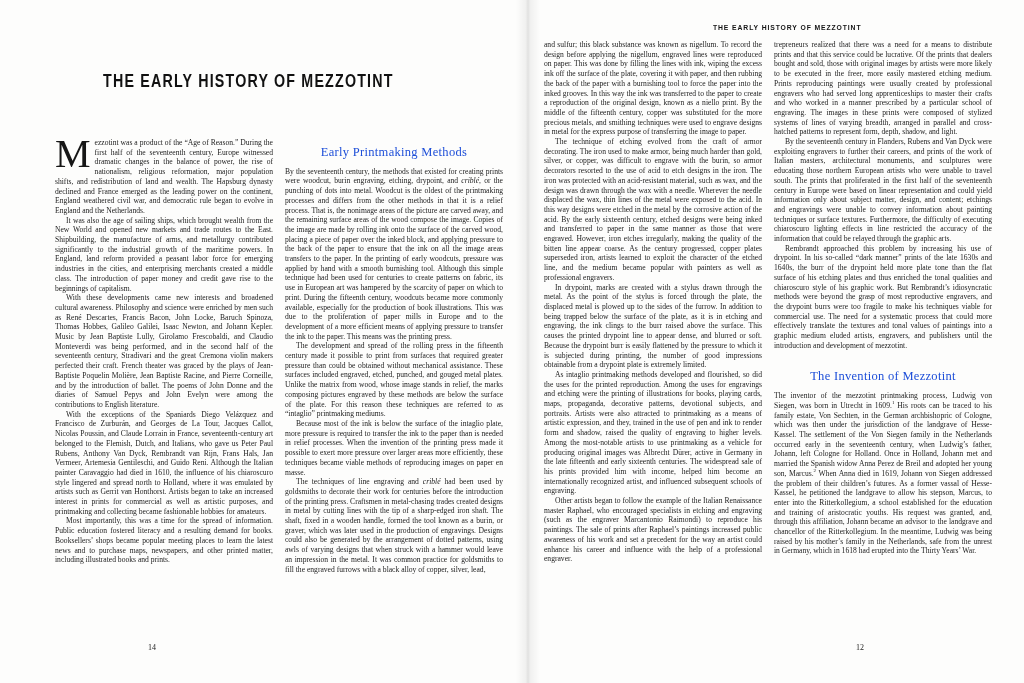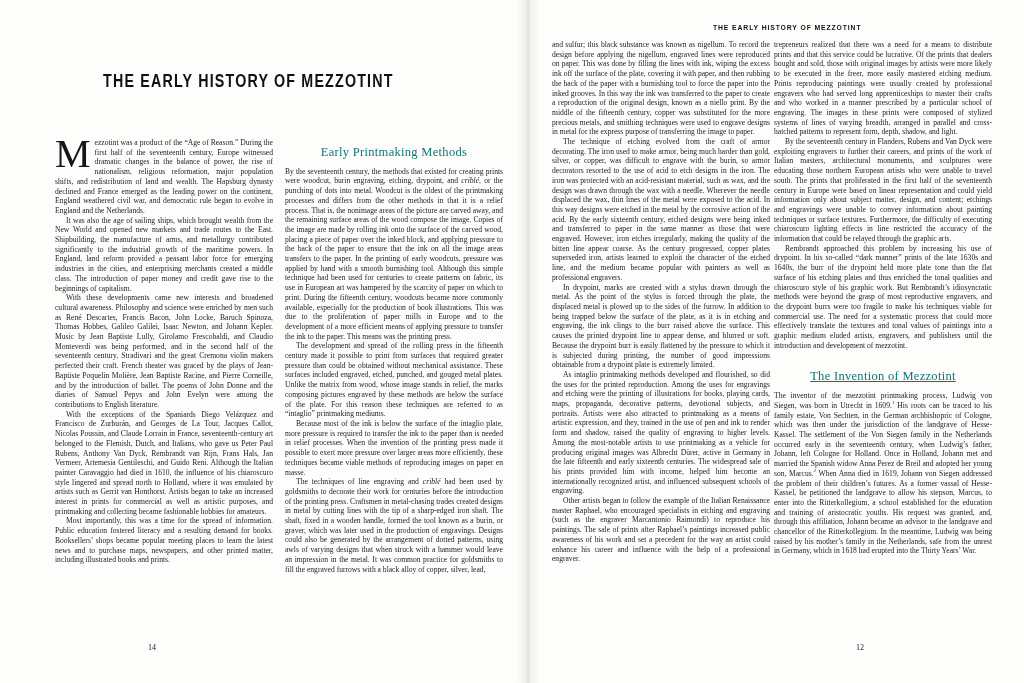--- a/index.html
+++ b/index.html
@@ -28,36 +28,36 @@
     font-size:19px; letter-spacing:1.6px; white-space:nowrap;
     transform:scaleX(0.75); transform-origin:left center; color:#111;
   }
   .col {
     position:absolute; width:218px;
     font-size:7.6px; line-height:9.7px; text-align:justify;
     text-rendering:optimizeLegibility;
   }
   #l-col1 { left:55px;  top:138px; }
   #l-col2 { left:285px; top:148px; }
-  #r-col1 { left:24px;  top:40px; }
+  #r-col1 { left:16px;  top:40px; }
   #r-col2 { left:246px; top:40px; }
   .col p { margin:0; text-indent:11px; }
   .col p.opening { text-indent:0; }
   .plist > p:first-child { text-indent:0; }
   .plist.indent-all > p:first-child { text-indent:11px; }
   .dropcap {
     float:left; font-size:40px; line-height:29px;
     padding:1px 4px 0 0; color:#161616;
   }
   h2.section-heading {
     font-family:"Liberation Serif", serif; font-weight:normal;
     font-size:12.5px; letter-spacing:0.3px; text-align:center;
-    margin:0 0 9px 0; color:#0f766e;
+    margin:0 0 9px 0; color:#1d4ed8;
   }
-  h2.section-heading.mid { margin-top:21px; margin-bottom:10px;text-decoration:underline; }
+  h2.section-heading.mid { margin-top:21px; margin-bottom:10px; }
   .page-number { position:absolute; top:643px; font-size:8px; color:#222; }
   #pn-left  { left:148px; }
   #pn-right { left:328px; }
   sup { font-size:5px; line-height:0; vertical-align:super; }
   i { font-style:italic; }
 </style>
 </head>
 <body>
 
 <div class="page" id="left-page">

